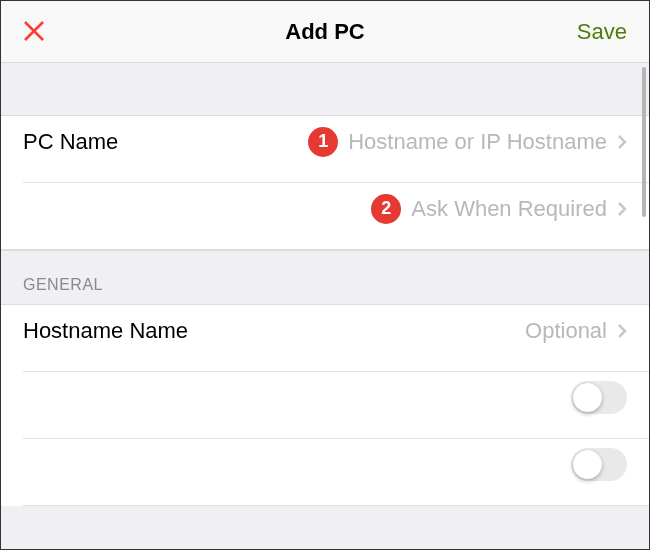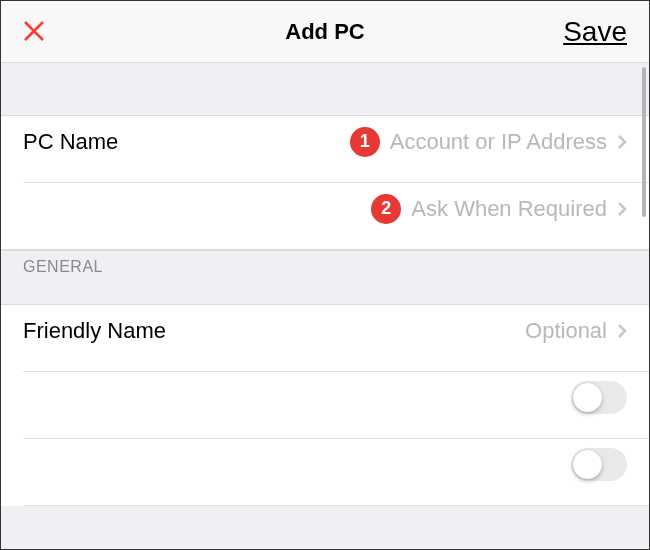--- a/index.html
+++ b/index.html
@@ -17,44 +17,43 @@
       border: 1px solid #333;
     }
     .header {
       height: 62px;
       background: #f8f8f8;
       border-bottom: 1px solid #dcdcdc;
       display: flex;
       align-items: center;
       padding: 0 22px;
       position: relative;
-      text-decoration: underline;
     }
     .close-icon {
       color: #ff3b30;
       font-size: 30px;
       font-weight: 300;
       cursor: pointer;
       width: 30px;
     }
     .header-title {
       position: absolute;
       left: 0;
       right: 0;
       text-align: center;
       font-size: 22px;
       font-weight: 600;
       color: #000;
       pointer-events: none;
     }
     .save-button {
       margin-left: auto;
-      font-size: 28px;
+      font-size: 22px;
       font-weight: 400;
-      color: #000000;
+      color: #4d7c0f;
     }
     .spacer {
       height: 53px;
       background: #efeff4;
       border-bottom: 1px solid #dcdcdc;
     }
     .row {
       height: 67px;
       background: #fff;
       display: flex;
@@ -94,21 +93,21 @@
       color: #c7c7cc;
       font-size: 22px;
       display: flex;
       align-items: center;
     }
     .section-header {
       height: 55px;
       background: #efeff4;
       display: flex;
       align-items: flex-end;
-      padding: 0 22px 28px 22px;
+      padding: 0 22px 10px 22px;
       font-size: 16px;
       color: #8a8a8e;
       letter-spacing: 0.5px;
       border-top: 1px solid #dcdcdc;
       border-bottom: 1px solid #dcdcdc;
     }
     .toggle {
       margin-left: auto;
       width: 56px;
       height: 33px;
@@ -167,21 +166,21 @@
   </div>
   <div class="header-title">Add PC</div>
   <div class="save-button">Save</div>
 </div>
 
 <div class="spacer"></div>
 
 <div class="row">
   <span class="row-label">PC Name</span>
   <span class="badge">1</span>
-  <span class="row-value with-badge">Account or IP Address</span>
+  <span class="row-value with-badge">Hostname or IP Hostname</span>
   <span class="chevron">
     <svg width="10" height="16" viewBox="0 0 10 16">
         <polyline points="2,2 8,8 2,14" fill="none" stroke="#c7c7cc" stroke-width="2.5"></polyline>
       </svg>
   </span>
   <div class="row-inner-border"></div>
 </div>
 
 <div class="row">
   <span class="badge">2</span>
@@ -190,21 +189,21 @@
     <svg width="10" height="16" viewBox="0 0 10 16">
         <polyline points="2,2 8,8 2,14" fill="none" stroke="#c7c7cc" stroke-width="2.5"></polyline>
       </svg>
   </span>
   <div class="row-full-border"></div>
 </div>
 
 <div class="section-header">GENERAL</div>
 
 <div class="row">
-  <span class="row-label">Friendly Name</span>
+  <span class="row-label">Hostname Name</span>
   <span class="row-value">Optional</span>
   <span class="chevron">
     <svg width="10" height="16" viewBox="0 0 10 16">
         <polyline points="2,2 8,8 2,14" fill="none" stroke="#c7c7cc" stroke-width="2.5"></polyline>
       </svg>
   </span>
   <div class="row-inner-border"></div>
 </div>
 
 <div class="row">

